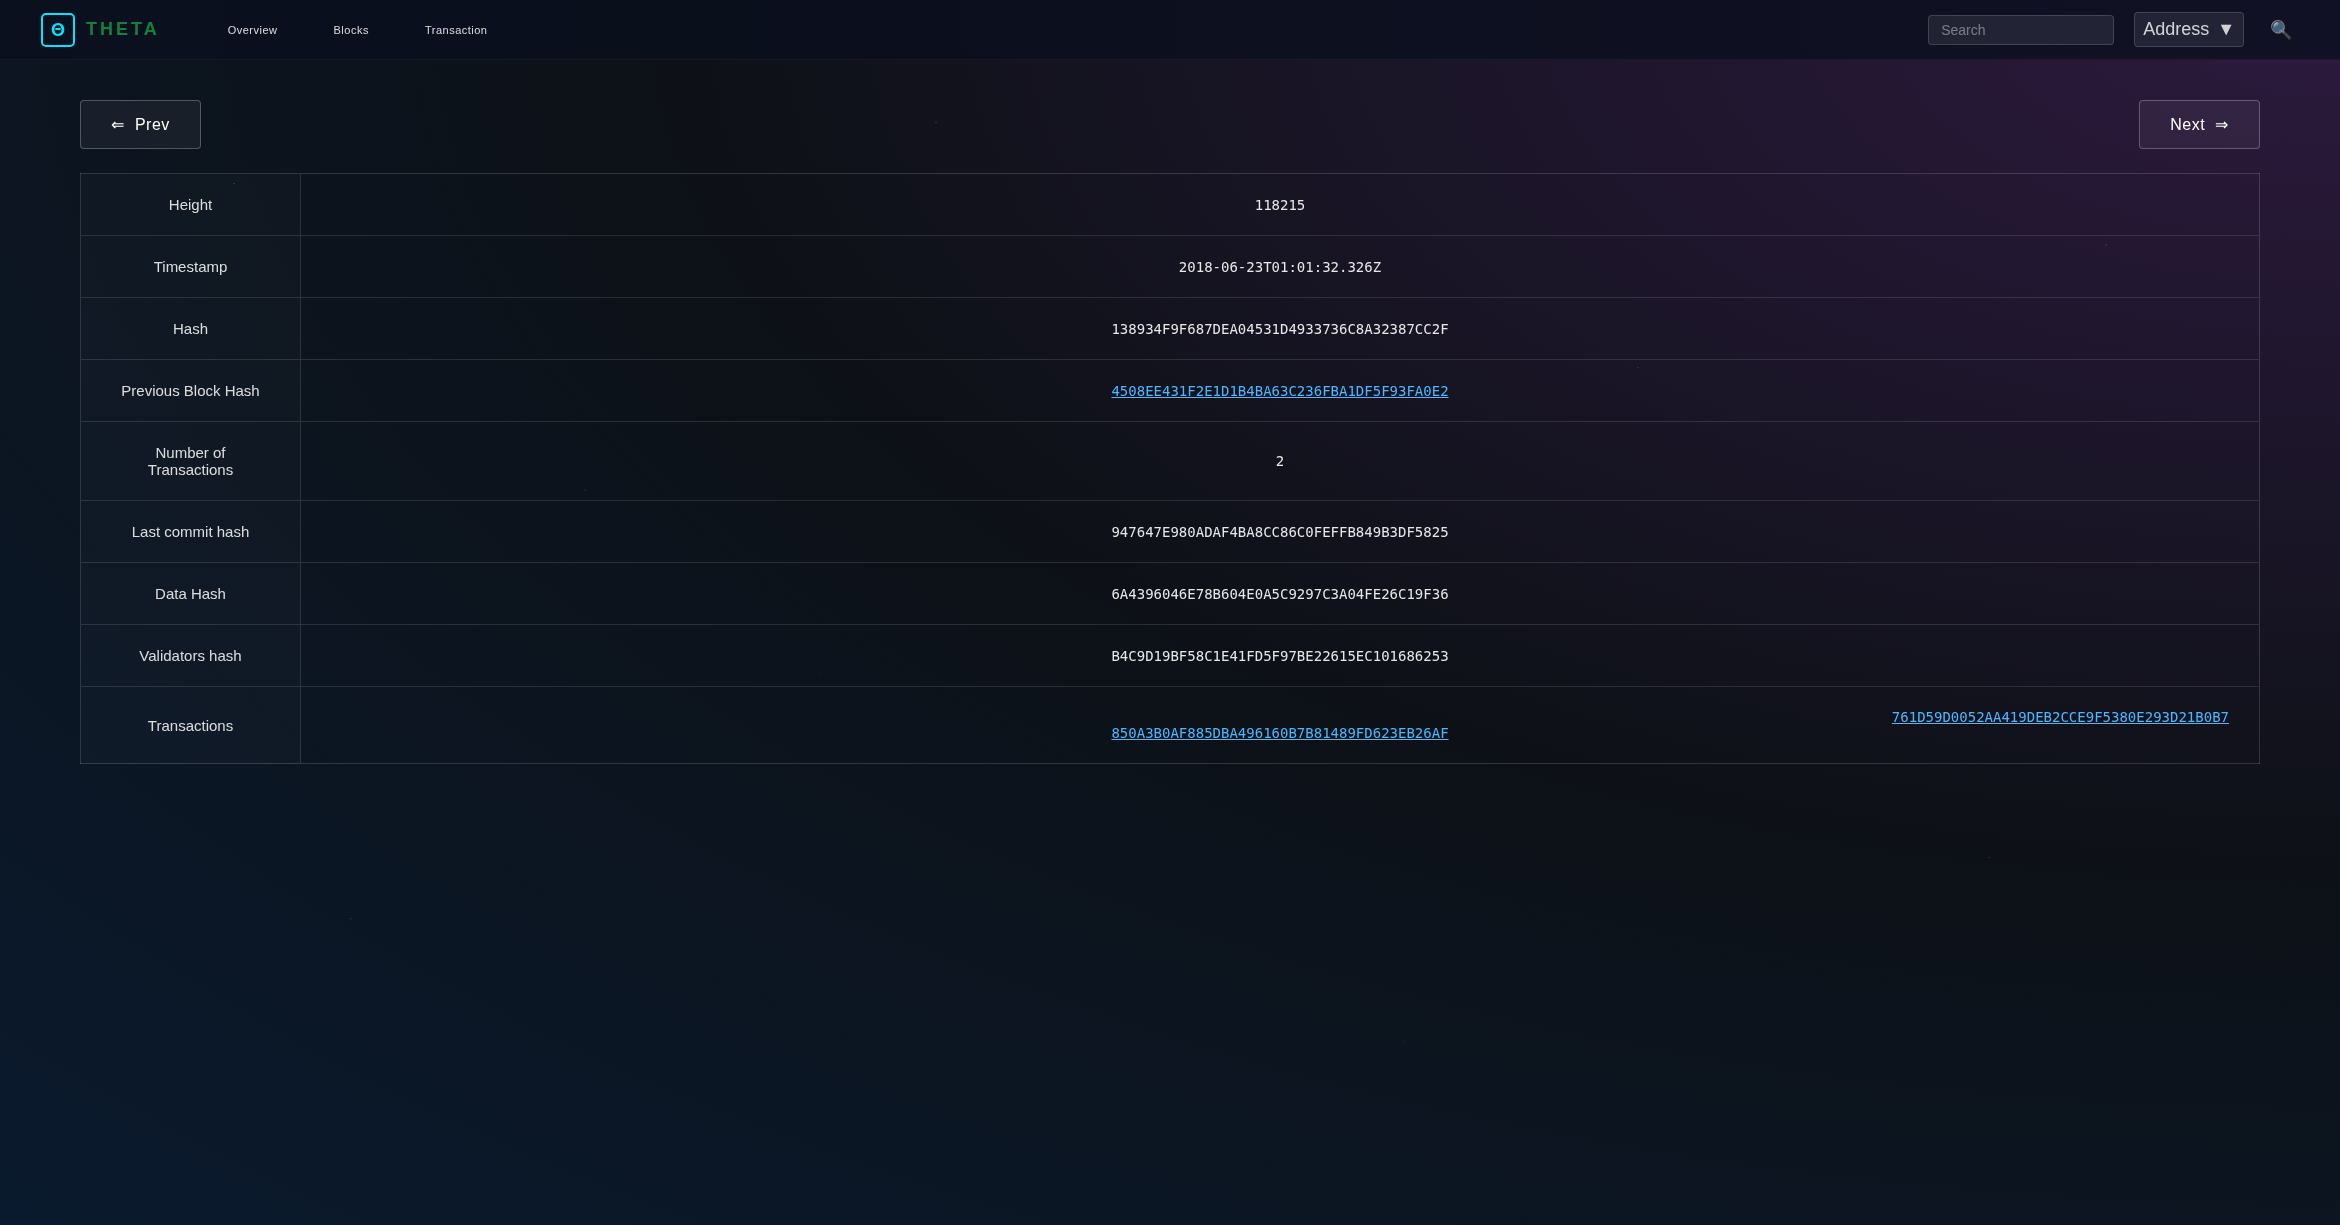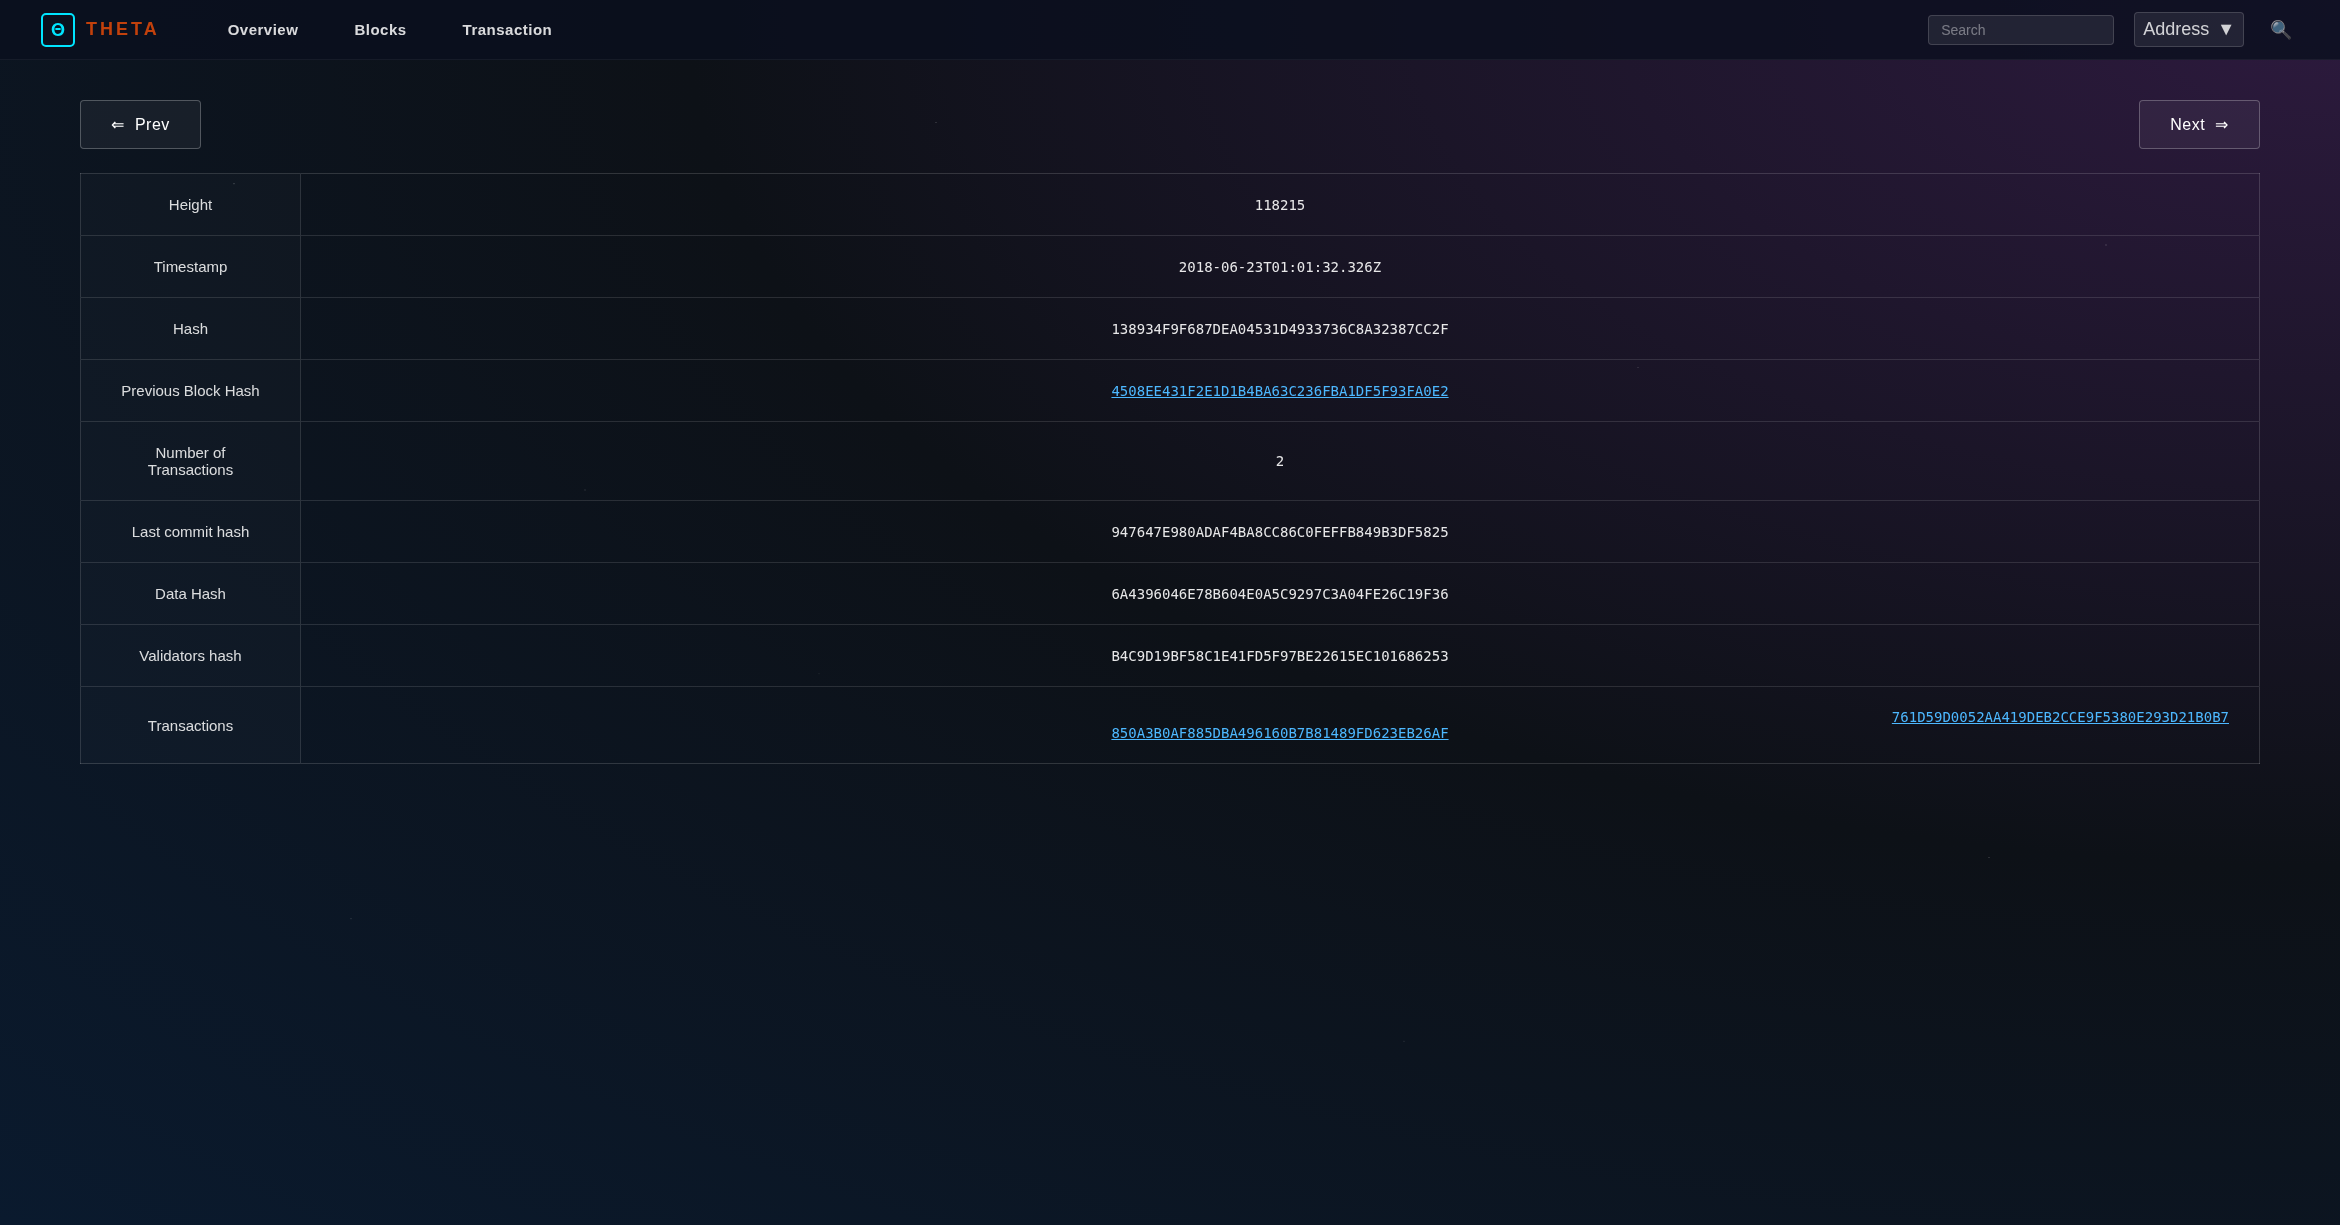--- a/index.html
+++ b/index.html
@@ -59,38 +59,38 @@
     .logo-icon {
       width: 36px;
       height: 36px;
       background: transparent;
       display: flex;
       align-items: center;
       justify-content: center;
     }
 
     .logo-text {
-      color: #c2410c;
+      color: #15803d;
       font-size: 18px;
       font-weight: 700;
       letter-spacing: 3px;
       text-transform: uppercase;
     }
 
     .nav-links {
       display: flex;
       gap: 0;
       flex: 1;
     }
 
     .nav-link {
       color: rgba(255,255,255,0.85);
       text-decoration: none;
-      font-size: 15px;
-      font-weight: 700;
+      font-size: 11px;
+      font-weight: 400;
       padding: 0 28px;
       letter-spacing: 0.5px;
       cursor: pointer;
       transition: color 0.2s;
       text-align: right;
     }
 
     .nav-right {
       display: flex;
       align-items: center;

